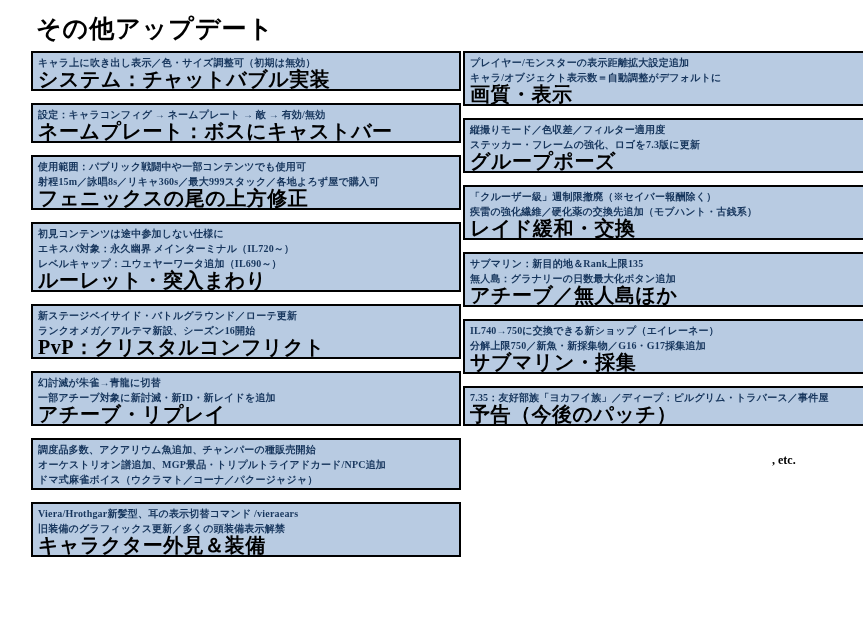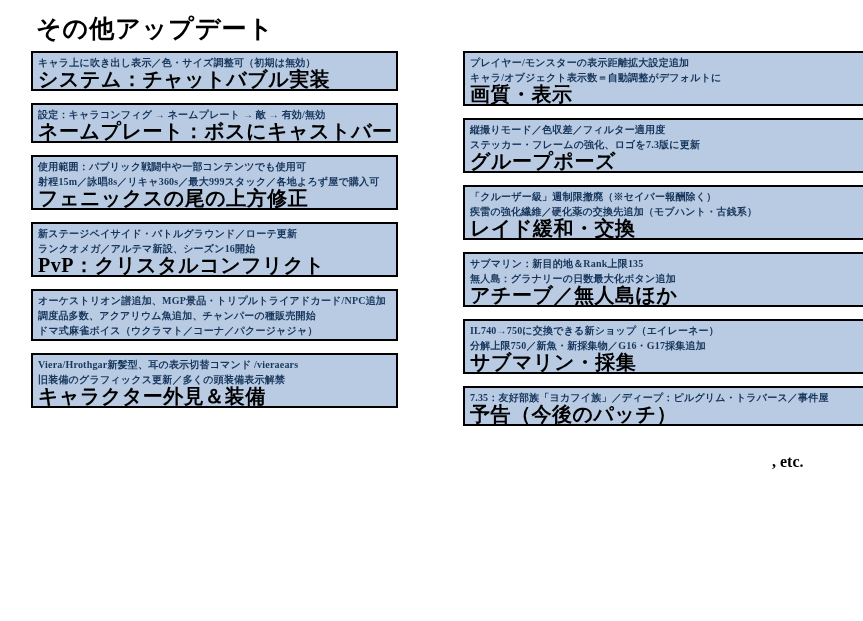--- a/index.html
+++ b/index.html
@@ -16,21 +16,21 @@
     font-size: 25px;
     font-weight: bold;
     color: #000000;
     letter-spacing: 1px;
     white-space: nowrap;
   }
   .column {
     position: absolute;
     top: 51px;
   }
-  #left-col  { left: 31px;  width: 367px; }
+  #left-col  { left: 31px;  width: 430px; }
   #right-col { left: 463px; width: 432px; }
   .box {
     border: 2px solid #000000;
     background: #b8cbe2;
     padding: 2px 4px 1px 5px;
     margin-bottom: 12px;
     overflow: hidden;
   }
   .detail {
     font-size: 10px;
@@ -44,21 +44,21 @@
     font-size: 20px;
     font-weight: bold;
     color: #000000;
     line-height: 18px;
     white-space: nowrap;
     letter-spacing: 0.5px;
   }
   .etc-label {
     position: absolute;
     left: 772px; top: 453px;
-    font-size: 16px;
+    font-size: 12px;
     font-weight: bold;
     color: #000000;
     white-space: nowrap;
   }
 </style>
 </head>
 <body>
 
 <div class="page-title">その他アップデート</div>
 
@@ -70,27 +70,38 @@
     <div class="box">
       <div class="detail">設定：キャラコンフィグ → ネームプレート → 敵 → 有効/無効</div>
       <div class="heading">ネームプレート：ボスにキャストバー</div>
     </div>
     <div class="box">
       <div class="detail">使用範囲：パブリック戦闘中や一部コンテンツでも使用可</div>
       <div class="detail"> 射程15m／詠唱8s／リキャ360s／最大999スタック／各地よろず屋で購入可</div>
       <div class="heading">フェニックスの尾の上方修正</div>
     </div>
     <div class="box">
+      <div class="detail">初見コンテンツは途中参加しない仕様に</div>
+      <div class="detail">エキスパ対象：永久幽界 メインターミナル（IL720～）</div>
+      <div class="detail">レベルキャップ：ユウェヤーワータ追加（IL690～）</div>
+      <div class="heading">ルーレット・突入まわり</div>
+    </div>
+    <div class="box">
       <div class="detail">新ステージベイサイド・バトルグラウンド／ローテ更新</div>
       <div class="detail">ランクオメガ／アルテマ新設、シーズン16開始</div>
       <div class="heading">PvP：クリスタルコンフリクト</div>
     </div>
     <div class="box">
+      <div class="detail">幻討滅が朱雀→青龍に切替</div>
+      <div class="detail">一部アチーブ対象に新討滅・新ID・新レイドを追加</div>
+      <div class="heading">アチーブ・リプレイ</div>
+    </div>
+    <div class="box">
+      <div class="detail">調度品多数、アクアリウム魚追加、チャンパーの種販売開始</div>
       <div class="detail">オーケストリオン譜追加、MGP景品・トリプルトライアドカード/NPC追加</div>
-      <div class="detail">調度品多数、アクアリウム魚追加、チャンパーの種販売開始</div>
       <div class="detail">ドマ式麻雀ボイス（ウクラマト／コーナ／パクージャジャ）</div>
     </div>
     <div class="box">
       <div class="detail">Viera/Hrothgar新髪型、耳の表示切替コマンド /vieraears</div>
       <div class="detail">旧装備のグラフィックス更新／多くの頭装備表示解禁</div>
       <div class="heading">キャラクター外見＆装備</div>
     </div>
   </div>
 
 <div id="right-col" class="column">

